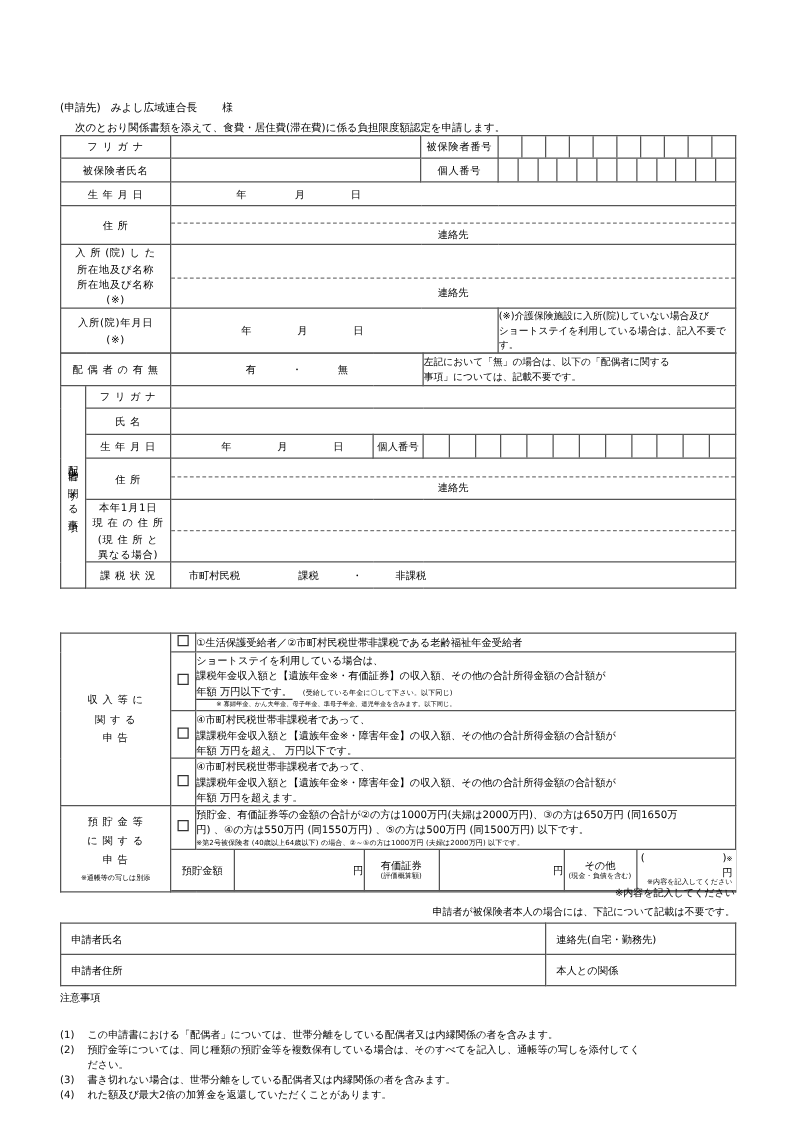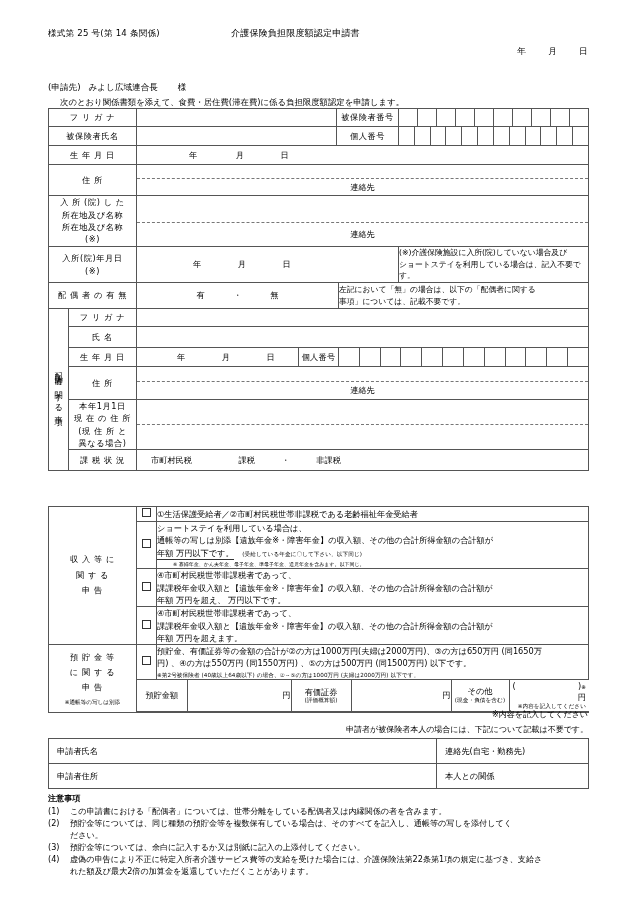--- a/index.html
+++ b/index.html
@@ -88,39 +88,32 @@
     display: inline-block;
   }
 
   .tiny { font-size: 5.6px; letter-spacing: .1px; }
   .tiny2 { font-size: 5.0px; letter-spacing: 0; }
 
   .ul { border-bottom: 1px solid #333; display: inline-block; }
 
   
   .notes { position: absolute; left: 48px; top: 793px; width: 540px; font-size: 8.1px; line-height: 1.45; }
-  .notes .nt-title { margin-bottom: 1px; font-weight: bold; }
+  .notes .nt-title { margin-bottom: 17px; }
   .note-row { display: flex; margin-bottom: 0.5px; }
   .note-no { width: 22px; flex: 0 0 22px; }
   .note-tx { flex: 1 1 auto; }
 
   .rightnote { position: absolute; font-size: 8.0px; }
 </style>
 </head>
 <body>
 
 <div class="page">
 
-  <div class="hdr">
-    <div class="hdr-form-no">様式第 25 号(第 14 条関係)</div>
-    <div class="hdr-title">介護保険負担限度額認定申請書</div>
-    <div class="hdr-date">
-      <span class="y">年</span><span class="m">月</span><span class="d">日</span>
-    </div>
-  </div>
 
   <div class="addressee">
     <span>(申請先)</span><span class="nm">みよし広域連合長</span><span class="sama">様</span>
   </div>
   <div class="lead">次のとおり関係書類を添えて、食費・居住費(滞在費)に係る負担限度額認定を申請します。</div>
 
   <table class="fm" style="position:absolute; left:48px; top:108px; width:540px;">
     <colgroup>
       <col style="width:88px">
         <col style="width:200px">
@@ -332,21 +325,21 @@
         </td>
         <td class="ct dotted-bot" style="height:14px"><span class="cbx"></span></td>
         <td class="cellpad dotted-bot" style="height:14px">
           <div>①生活保護受給者／②市町村民税世帯非課税である老齢福祉年金受給者</div>
         </td>
       </tr>
       <tr>
         <td class="ct dotted-bot" style="height:44px"><span class="cbx"></span></td>
         <td class="cellpad dotted-bot" style="height:44px; line-height:1.5">
           <div>ショートステイを利用している場合は、</div>
-          <div>通帳等の写しは別添【遺族年金※・障害年金】の収入額、その他の合計所得金額の合計額が</div>
+          <div>課税年金収入額と【遺族年金※・有価証券】の収入額、その他の合計所得金額の合計額が</div>
           <div>
             <span class="ul">年額     万円以下です。</span>
             <span class="tiny" style="margin-left:6px">(受給している年金に〇して下さい。以下同じ)</span>
           </div>
           <div class="tiny2" style="margin-left:16px; margin-top:1px">※   寡婦年金、かん夫年金、母子年金、準母子年金、遺児年金を含みます。以下同じ。</div>
         </td>
       </tr>
       <tr>
         <td class="ct dotted-bot" style="height:30px"><span class="cbx"></span></td>
         <td class="cellpad dotted-bot" style="height:30px; line-height:1.5">
@@ -466,26 +459,25 @@
       <div class="note-no">(2)</div>
       <div class="note-tx">
         <div>預貯金等については、同じ種類の預貯金等を複数保有している場合は、そのすべてを記入し、通帳等の写しを添付してく</div>
         <div>ださい。</div>
       </div>
     </div>
 
     <div class="note-row">
       <div class="note-no">(3)</div>
       <div class="note-tx">
-        <div>預貯金等については、余白に記入するか又は別紙に記入の上添付してください。</div>
+        <div>書き切れない場合は、世帯分離をしている配偶者又は内縁関係の者を含みます。</div>
       </div>
     </div>
 
     <div class="note-row">
       <div class="note-no">(4)</div>
       <div class="note-tx">
-        <div>虚偽の申告により不正に特定入所者介護サービス費等の支給を受けた場合には、介護保険法第22条第1項の規定に基づき、支給さ</div>
         <div>れた額及び最大2倍の加算金を返還していただくことがあります。</div>
       </div>
     </div>
   </div>
 
 </div>
 
 </body></html>

